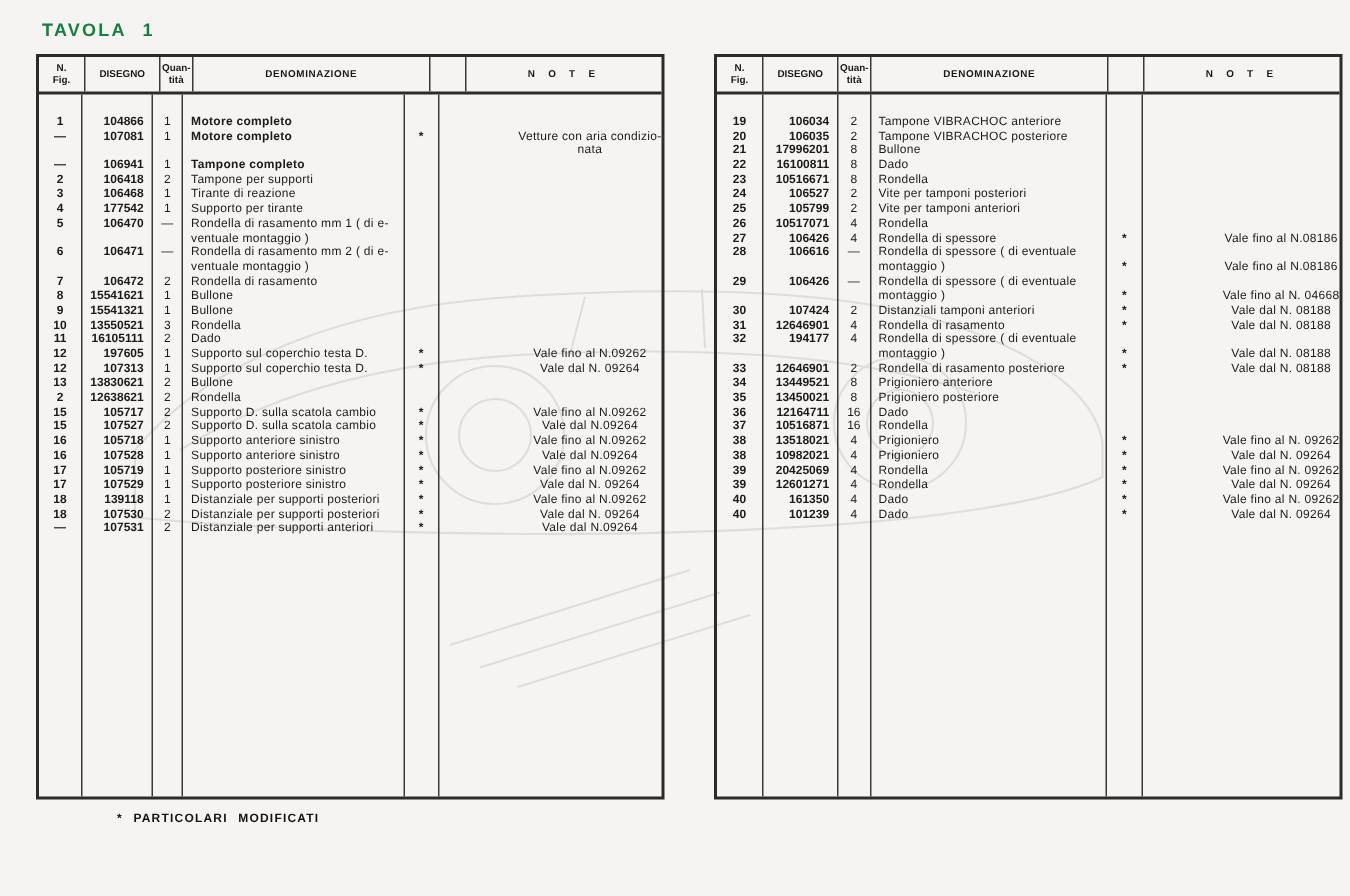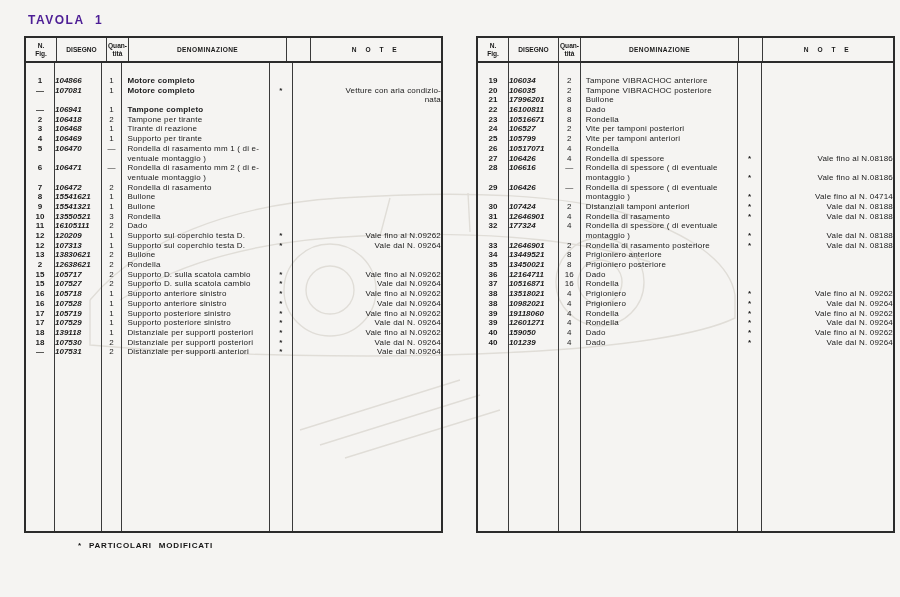--- a/index.html
+++ b/index.html
@@ -8,21 +8,21 @@
     background:#f5f4f2;
     font-family:"Liberation Sans", sans-serif;
     color:#1b1b1b;
     position:relative;
     overflow:hidden;
   }
   .page{position:absolute;inset:0;}
   .title{
     position:absolute;left:28px;top:13px;
     font-size:12px;font-weight:700;letter-spacing:1.5px;word-spacing:6px;
-    color:#4c1d95;
+    color:#15803d;
   }
   .watermark{position:absolute;left:0;top:0;pointer-events:none;}
   .ptable{
     position:absolute;top:36px;width:419px;height:497px;
     border:2px solid #2b2b2b;
     box-sizing:border-box;
     display:flex;flex-direction:column;
   }
   .ptable.left{left:24px;}
   .ptable.right{left:476px;}
@@ -50,25 +50,25 @@
   .w-dis{width:50px;}
   .w-qty{width:22px;}
   .w-den{width:158px;}
   .w-str{width:24px;}
   .w-not{flex:1 1 auto;}
   .line{
     height:9.7px;line-height:9.7px;font-size:8px;
     white-space:nowrap;overflow:visible;color:#1b1b1b;
   }
   .col-fig .line{text-align:center;font-weight:700;}
-  .col-dis .line{text-align:left;padding-right:5px;font-weight:700;font-style:italic;}
+  .col-dis .line{text-align:right;padding-right:5px;font-weight:700;}
   .col-qty .line{text-align:center;}
   .col-den .line{text-align:left;padding-left:5px;letter-spacing:0.2px;}
   .col-str .line{text-align:center;font-weight:700;}
-  .col-not .line{text-align:right;padding-left:7px;letter-spacing:0.2px;margin-left:46px;}
+  .col-not .line{text-align:center;padding-left:7px;letter-spacing:0.2px;margin-left:46px;}
   .line.bold{font-weight:700;}
   .footer{
     position:absolute;left:30px;top:541px;
     font-size:8px;font-weight:700;letter-spacing:0.8px;word-spacing:4px;
     color:#141414;
     margin-left:48px;
   }
 </style>
 </head>
 <body>
@@ -146,31 +146,31 @@
           <div class="line bold">18</div>
           <div class="line bold">—</div>
         </div>
         <div class="col col-dis w-dis">
           <div class="line bold">104866</div>
           <div class="line bold">107081</div>
           <div class="line bold"></div>
           <div class="line bold">106941</div>
           <div class="line bold">106418</div>
           <div class="line bold">106468</div>
-          <div class="line bold">106469</div>
+          <div class="line bold">177542</div>
           <div class="line bold">106470</div>
           <div class="line bold"></div>
           <div class="line bold">106471</div>
           <div class="line bold"></div>
           <div class="line bold">106472</div>
           <div class="line bold">15541621</div>
           <div class="line bold">15541321</div>
           <div class="line bold">13550521</div>
           <div class="line bold">16105111</div>
-          <div class="line bold">120209</div>
+          <div class="line bold">197605</div>
           <div class="line bold">107313</div>
           <div class="line bold">13830621</div>
           <div class="line bold">12638621</div>
           <div class="line bold">105717</div>
           <div class="line bold">107527</div>
           <div class="line bold">105718</div>
           <div class="line bold">107528</div>
           <div class="line bold">105719</div>
           <div class="line bold">107529</div>
           <div class="line bold">139118</div>
@@ -206,21 +206,21 @@
           <div class="line">1</div>
           <div class="line">1</div>
           <div class="line">2</div>
           <div class="line">2</div>
         </div>
         <div class="col col-den w-den">
           <div class="line bold">Motore completo</div>
           <div class="line bold">Motore completo</div>
           <div class="line bold"></div>
           <div class="line bold">Tampone completo</div>
-          <div class="line">Tampone per tirante</div>
+          <div class="line">Tampone per supporti</div>
           <div class="line">Tirante di reazione</div>
           <div class="line">Supporto per tirante</div>
           <div class="line">Rondella di rasamento mm 1 ( di e-</div>
           <div class="line">ventuale montaggio )</div>
           <div class="line">Rondella di rasamento mm 2 ( di e-</div>
           <div class="line">ventuale montaggio )</div>
           <div class="line">Rondella di rasamento</div>
           <div class="line">Bullone</div>
           <div class="line">Bullone</div>
           <div class="line">Rondella</div>
@@ -366,32 +366,32 @@
           <div class="line bold">106527</div>
           <div class="line bold">105799</div>
           <div class="line bold">10517071</div>
           <div class="line bold">106426</div>
           <div class="line bold">106616</div>
           <div class="line bold"></div>
           <div class="line bold">106426</div>
           <div class="line bold"></div>
           <div class="line bold">107424</div>
           <div class="line bold">12646901</div>
-          <div class="line bold">177324</div>
+          <div class="line bold">194177</div>
           <div class="line bold"></div>
           <div class="line bold">12646901</div>
           <div class="line bold">13449521</div>
           <div class="line bold">13450021</div>
           <div class="line bold">12164711</div>
           <div class="line bold">10516871</div>
           <div class="line bold">13518021</div>
           <div class="line bold">10982021</div>
-          <div class="line bold">19118060</div>
+          <div class="line bold">20425069</div>
           <div class="line bold">12601271</div>
-          <div class="line bold">159050</div>
+          <div class="line bold">161350</div>
           <div class="line bold">101239</div>
         </div>
         <div class="col col-qty w-qty">
           <div class="line">2</div>
           <div class="line">2</div>
           <div class="line">8</div>
           <div class="line">8</div>
           <div class="line">8</div>
           <div class="line">2</div>
           <div class="line">2</div>
@@ -483,21 +483,21 @@
           <div class="line"></div>
           <div class="line"></div>
           <div class="line"></div>
           <div class="line"></div>
           <div class="line"></div>
           <div class="line"></div>
           <div class="line">Vale fino al N.08186</div>
           <div class="line"></div>
           <div class="line">Vale fino al N.08186</div>
           <div class="line"></div>
-          <div class="line">Vale fino al N. 04714</div>
+          <div class="line">Vale fino al N. 04668</div>
           <div class="line">Vale dal N. 08188</div>
           <div class="line">Vale dal N. 08188</div>
           <div class="line"></div>
           <div class="line">Vale dal N. 08188</div>
           <div class="line">Vale dal N. 08188</div>
           <div class="line"></div>
           <div class="line"></div>
           <div class="line"></div>
           <div class="line"></div>
           <div class="line">Vale fino al N. 09262</div>

